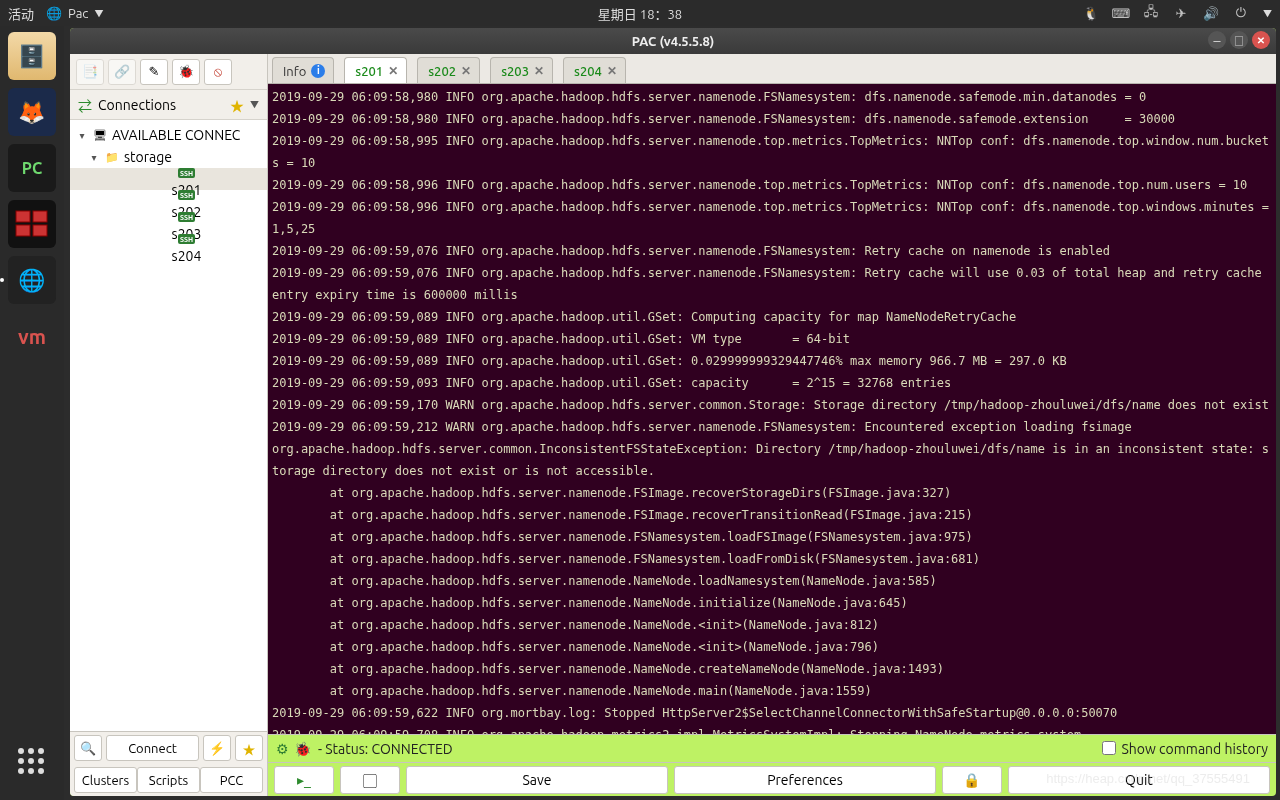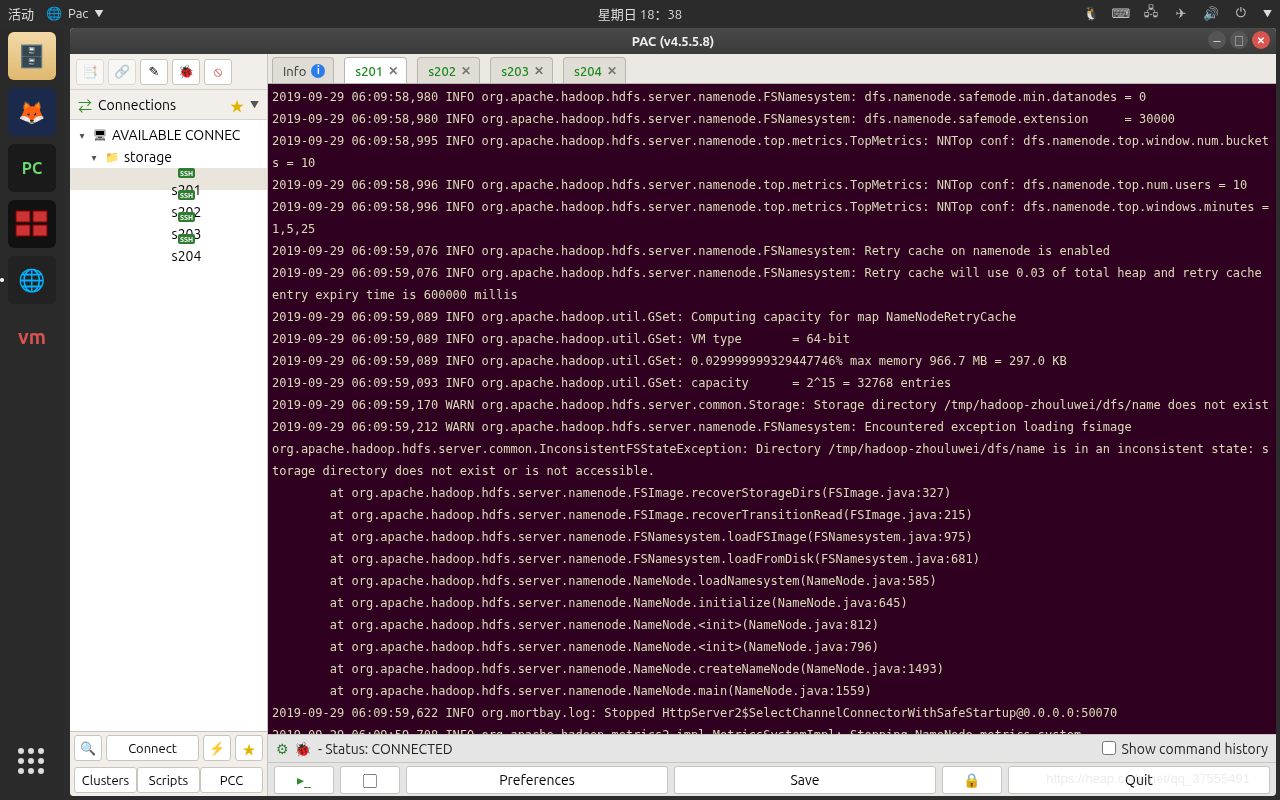--- a/index.html
+++ b/index.html
@@ -14,21 +14,21 @@
 
 
 .dock { position:absolute; left:0; top:26px; bottom:0; width:64px; background:rgba(40,40,40,.35); padding-top:6px; display:flex; flex-direction:column; align-items:center; gap:8px; }
 .dock-item { width:48px; height:48px; border-radius:6px; display:flex; align-items:center; justify-content:center; font-size:22px; position:relative; }
 .dock-item.active::before { content:""; position:absolute; left:-8px; top:50%; width:4px; height:4px; background:#fff; border-radius:50%; transform:translateY(-50%); }
 .dock-apps { margin-top:auto; margin-bottom:14px; }
 .nine { width:28px; height:28px; display:grid; grid-template-columns:repeat(3,6px); grid-template-rows:repeat(3,6px); gap:4px; }
 .nine span { background:#ddd; border-radius:50%; }
 
 
-.win { position:absolute; left:70px; top:28px; right:4px; bottom:4px; background:#e5e5e5; border-radius:4px; overflow:hidden; display:flex; flex-direction:column; }
+.win { position:absolute; left:70px; top:28px; right:4px; bottom:4px; background:#bef264; border-radius:4px; overflow:hidden; display:flex; flex-direction:column; }
 .titlebar { height:26px; background:linear-gradient(#4a4a4a,#3a3a3a); color:#eee; display:flex; align-items:center; justify-content:center; font-size:13px; font-weight:bold; position:relative; }
 .winctl { position:absolute; right:6px; top:3px; display:flex; gap:4px; }
 .winctl span { width:18px; height:18px; border-radius:9px; background:#555; display:inline-flex; align-items:center; justify-content:center; font-size:10px; color:#ccc; }
 .winctl .close { background:#d9534f; color:#fff; }
 
 .content { flex:1; display:flex; min-height:0; }
 
 
 .side { width:198px; background:#f2efea; border-right:1px solid #c8c5be; display:flex; flex-direction:column; }
 .side-tools { height:36px; display:flex; align-items:center; padding:0 6px; gap:4px; border-bottom:1px solid #d6d3cc; }
@@ -277,22 +277,22 @@
         </div>
       </div>
 
       <div class="mainbtns">
         <button class="narrow">
             <span class="ico" style="color:#2e8b2e;">▸_</span>
           </button>
         <button class="narrow">
             <span class="ico">▢</span>
           </button>
+        <button>Save</button>
         <button>Preferences</button>
-        <button>Save</button>
         <button class="narrow">
             <span class="ico">🔒</span>
           </button>
         <button>Quit</button>
       </div>
     </div>
   </div>
 </div>
 
 <div class="watermark">https://heap.csdn.net/qq_37555491</div>

